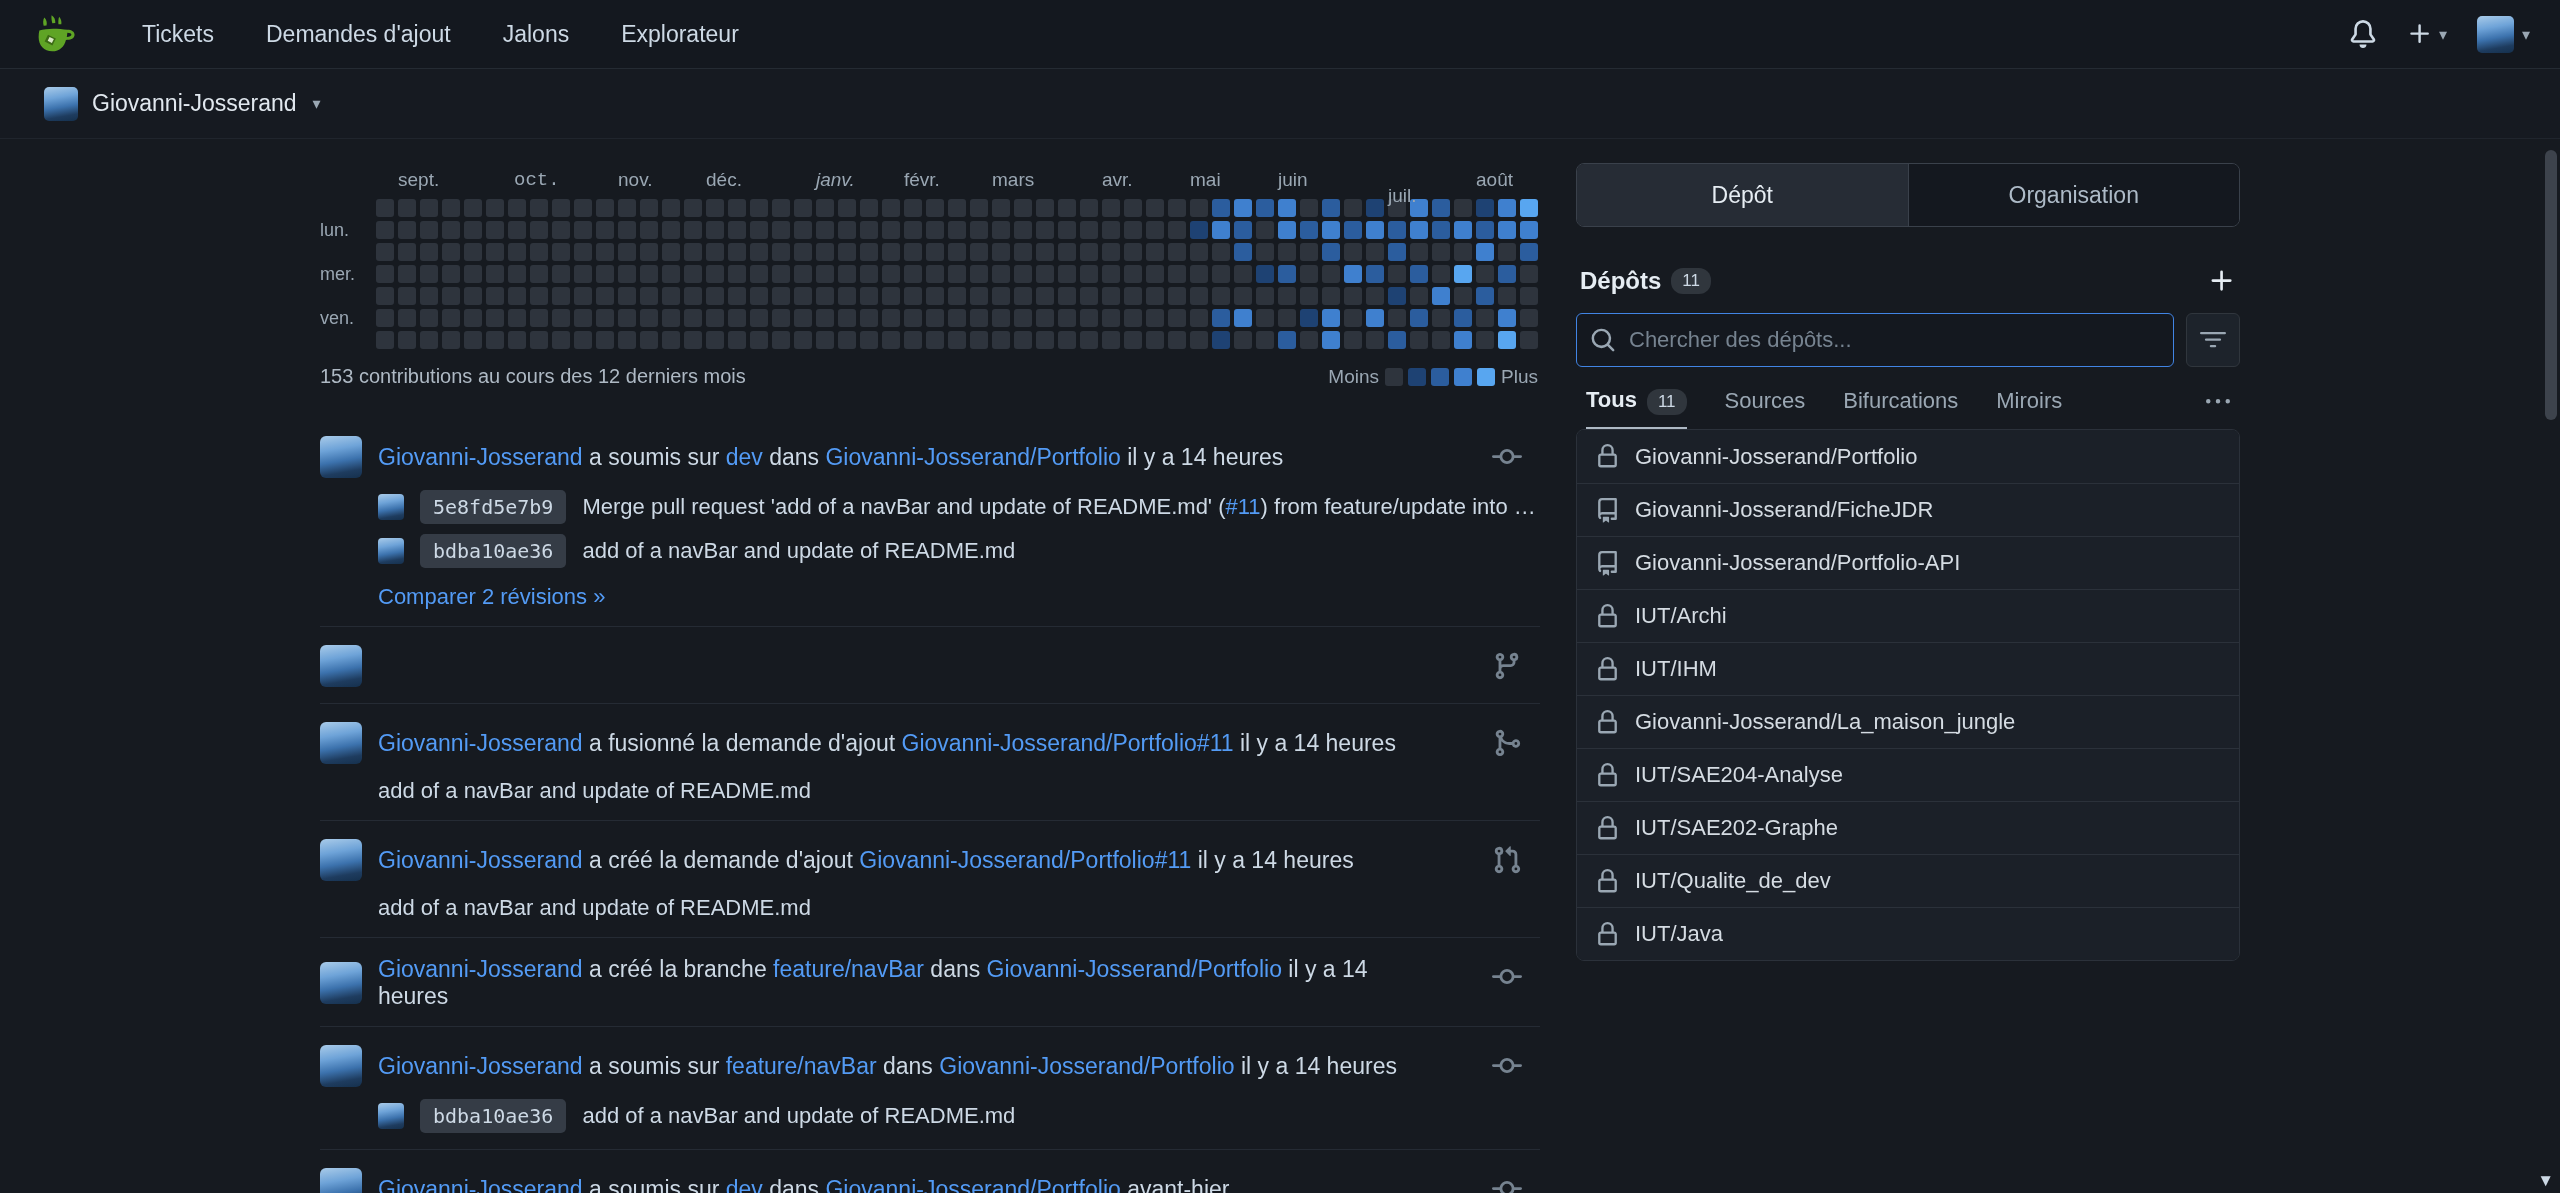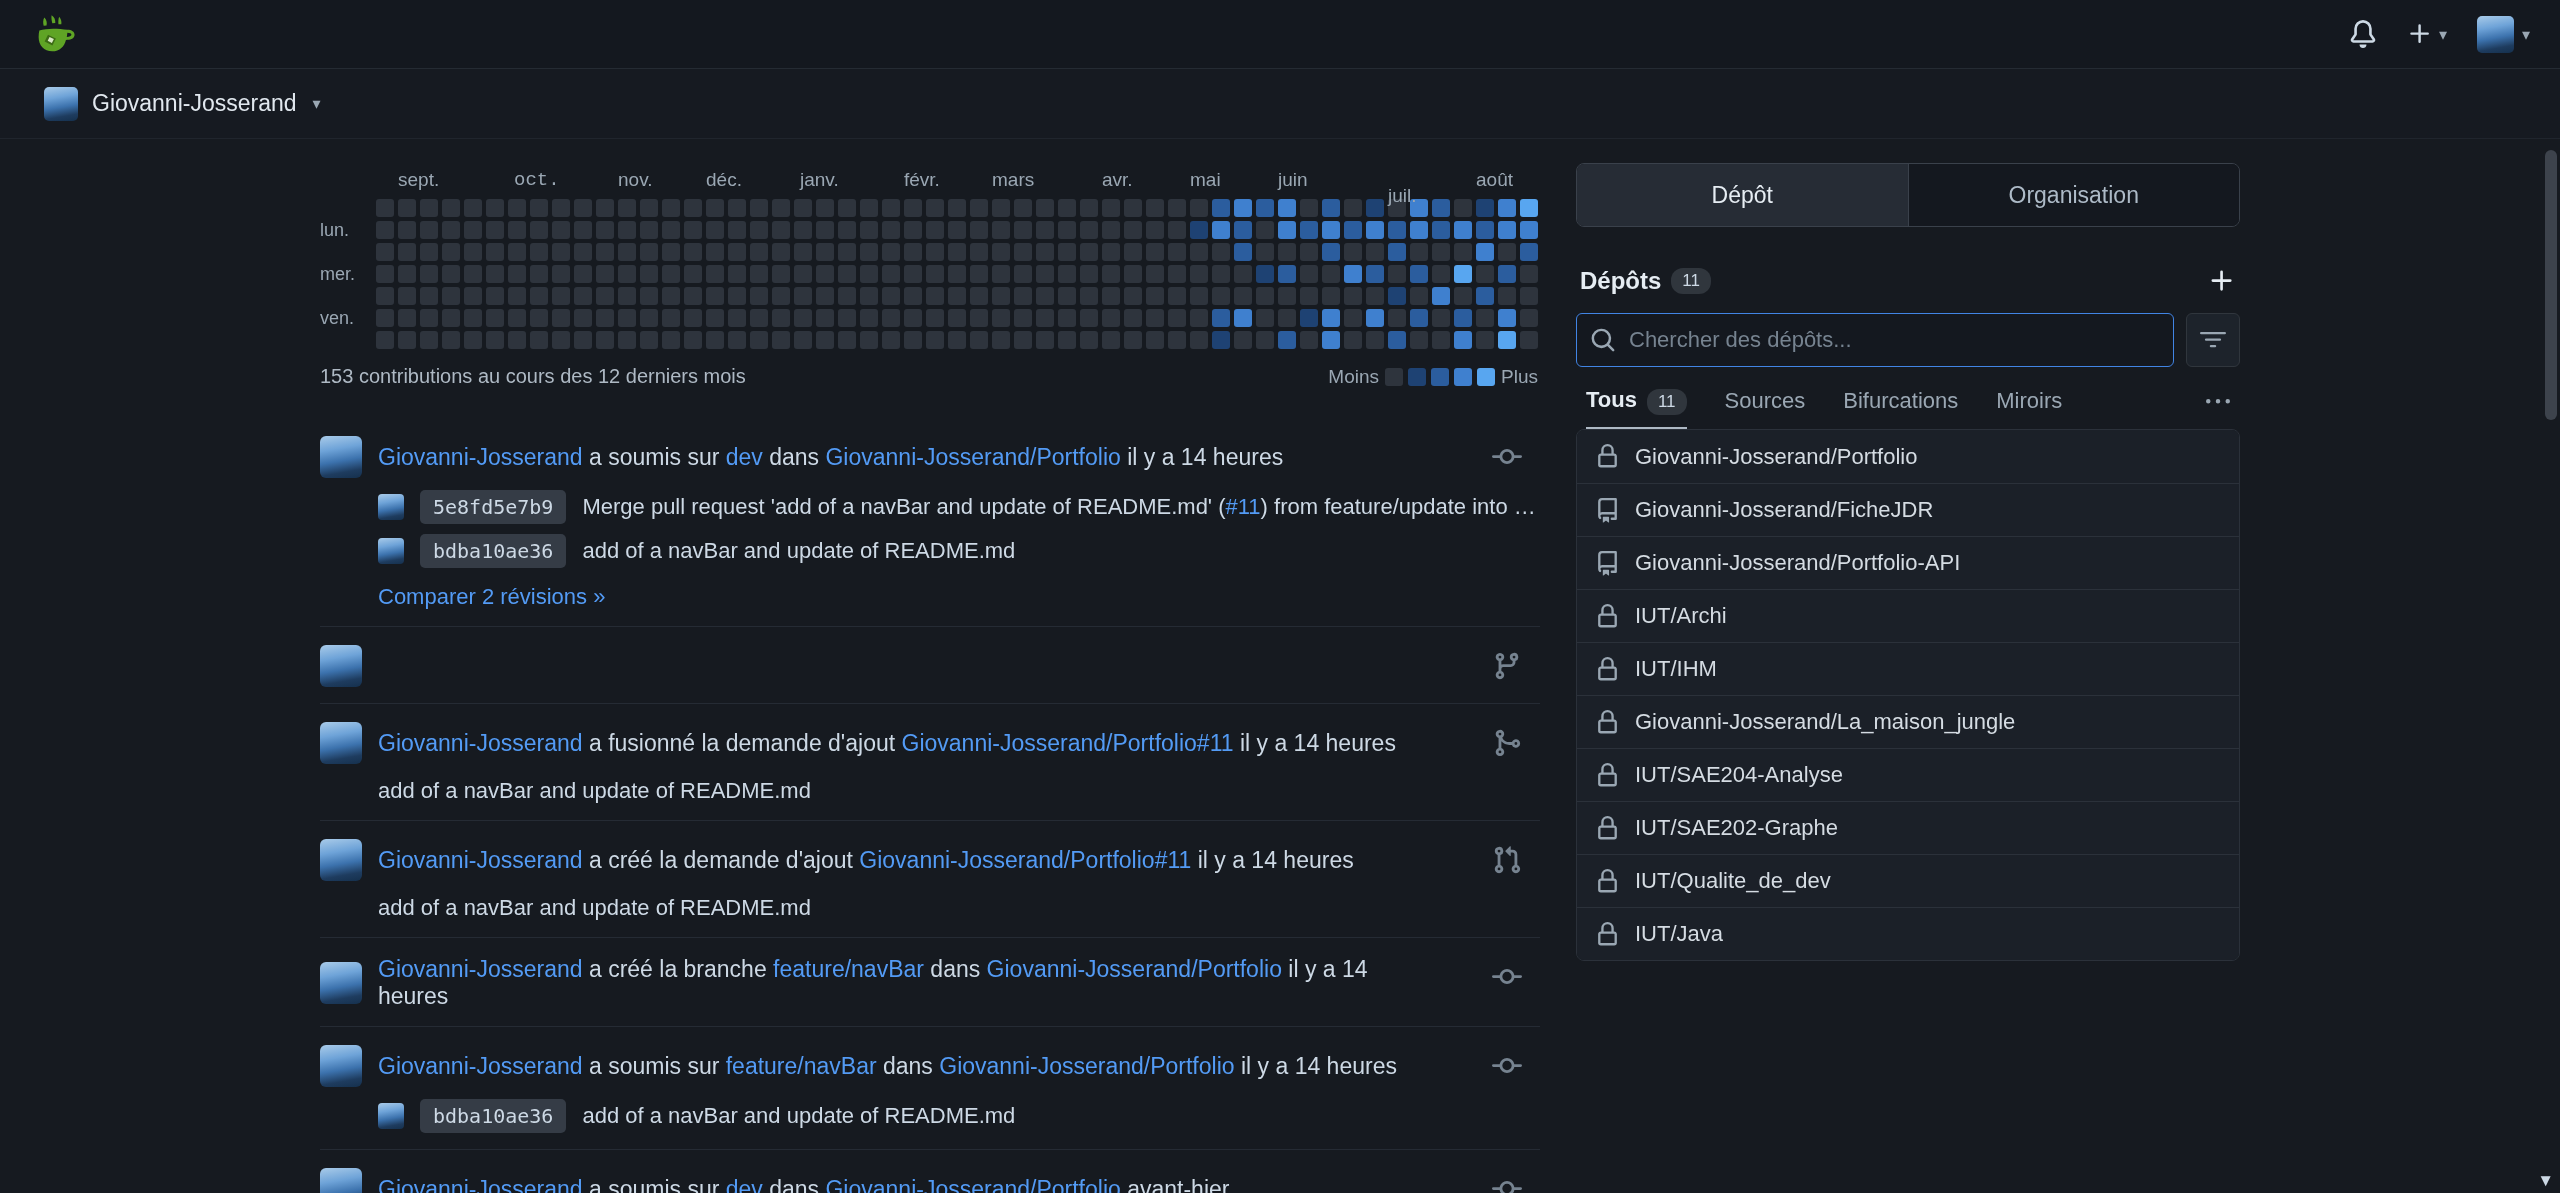--- a/index.html
+++ b/index.html
@@ -134,20 +134,26 @@
 
 <div class="navbar">
   <span class="nav-logo">
     <svg width="46" height="46" viewBox="0 0 32 32">
       <path fill="#5fa425" d="M26 13c3 0 5 1.4 5 3.5S29 20 26 20l-1 .1c-1 4.5-4.4 7.9-9.5 7.9-5.8 0-9.5-4.3-9.5-10 0-1.6.2-3.2.5-4.5 2.5-.6 6.4-1.2 9.5-1.2 3.3 0 7.3.4 10 .7zM26 15.2l-.4 2.8c1.8-.1 3.2-.6 3.2-1.5 0-.8-1.2-1.3-2.8-1.3z"></path>
       <path fill="#3c6b14" d="M12.5 16.5l5.5 2.7-2.4 4.8-5.4-2.7z"></path>
       <path fill="#dbe9c8" d="M13.6 18l3 1.5-1.4 2.7-2.9-1.5z"></path>
       <path fill="#5fa425" d="M10 4.5c1.5 1.5 2 3.5 1.5 5.5l-2 .3C9 8.3 9 6 10 4.5zM15 3c1.9 1.2 2.8 3.2 2.6 5.4l-2.1.1c-.5-2-.7-3.8-.5-5.5zM20.3 4c1.3 1.5 1.8 3.2 1.5 5.2l-2 .1c-.2-1.9-.1-3.6.5-5.3z"></path>
     </svg>
   </span>
+  <div class="nav-menu">
+      <a class="nav-item">Tickets</a>
+      <a class="nav-item">Demandes d'ajout</a>
+      <a class="nav-item">Jalons</a>
+      <a class="nav-item">Explorateur</a>
+    </div>
   <div class="nav-right">
     <span class="nav-bell">
       <svg width="28" height="28" viewBox="0 0 16 16" fill="#cdd9e5">
           <path d="M8 16a2 2 0 0 0 1.985-1.75c.017-.137-.097-.25-.235-.25h-3.5c-.138 0-.252.113-.235.25A2 2 0 0 0 8 16ZM3 5a5 5 0 0 1 10 0v2.947c0 .05.015.098.042.139l1.703 2.555A1.519 1.519 0 0 1 13.482 13H2.518a1.516 1.516 0 0 1-1.263-2.36l1.703-2.554A.255.255 0 0 0 3 7.947Zm5-3.5A3.5 3.5 0 0 0 4.5 5v2.947c0 .346-.102.683-.294.97l-1.703 2.556a.017.017 0 0 0-.003.01l.001.006.004.006.006.004.007.001h10.964l.007-.001.006-.004.004-.006.001-.007a.017.017 0 0 0-.003-.01l-1.703-2.554a1.745 1.745 0 0 1-.294-.97V5A3.5 3.5 0 0 0 8 1.5Z"></path>
         </svg>
     </span>
     <span class="nav-plus">
       <svg width="26" height="26" viewBox="0 0 16 16" fill="#cdd9e5">
           <path d="M7.75 2a.75.75 0 0 1 .75.75V7h4.25a.75.75 0 0 1 0 1.5H8.5v4.25a.75.75 0 0 1-1.5 0V8.5H2.75a.75.75 0 0 1 0-1.5H7V2.75A.75.75 0 0 1 7.75 2Z"></path>
         </svg>
@@ -169,21 +175,21 @@
 <div class="main">
 
   <div class="col-left">
 
     <div class="hm-wrap">
       <div>
           <div class="hm-month" style="left: 78px;">sept.</div>
           <div class="hm-month" style="left: 194px; font-family: Liberation Mono, monospace;">oct.</div>
           <div class="hm-month" style="left: 298px;">nov.</div>
           <div class="hm-month" style="left: 386px;">déc.</div>
-          <div class="hm-month" style="left: 480px;">janv.</div>
+          <div class="hm-month" style="left: 496px; font-style: italic;">janv.</div>
           <div class="hm-month" style="left: 584px;">févr.</div>
           <div class="hm-month" style="left: 672px;">mars</div>
           <div class="hm-month" style="left: 782px;">avr.</div>
           <div class="hm-month" style="left: 870px;">mai</div>
           <div class="hm-month" style="left: 958px;">juin</div>
           <div class="hm-month" style="left: 1068px; margin-top: 16px;">juil.</div>
           <div class="hm-month" style="left: 1156px;">août</div>
         </div>
       <div>
           <div class="hm-day" style="top: 52px;">lun.</div>

